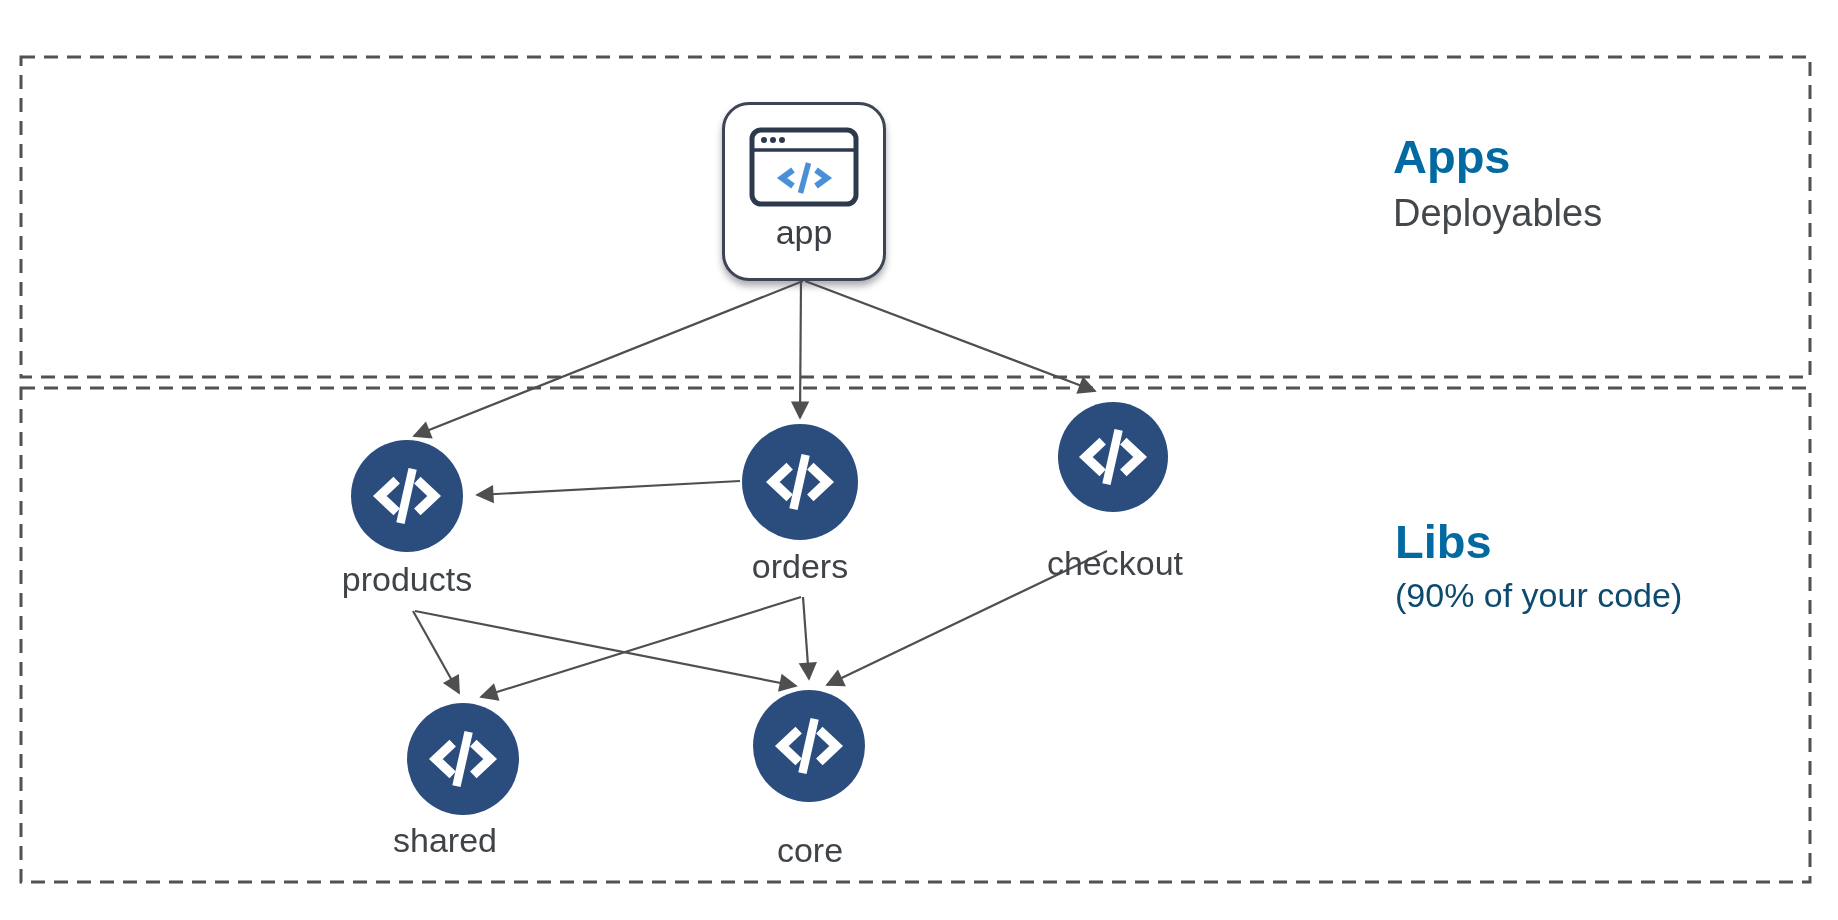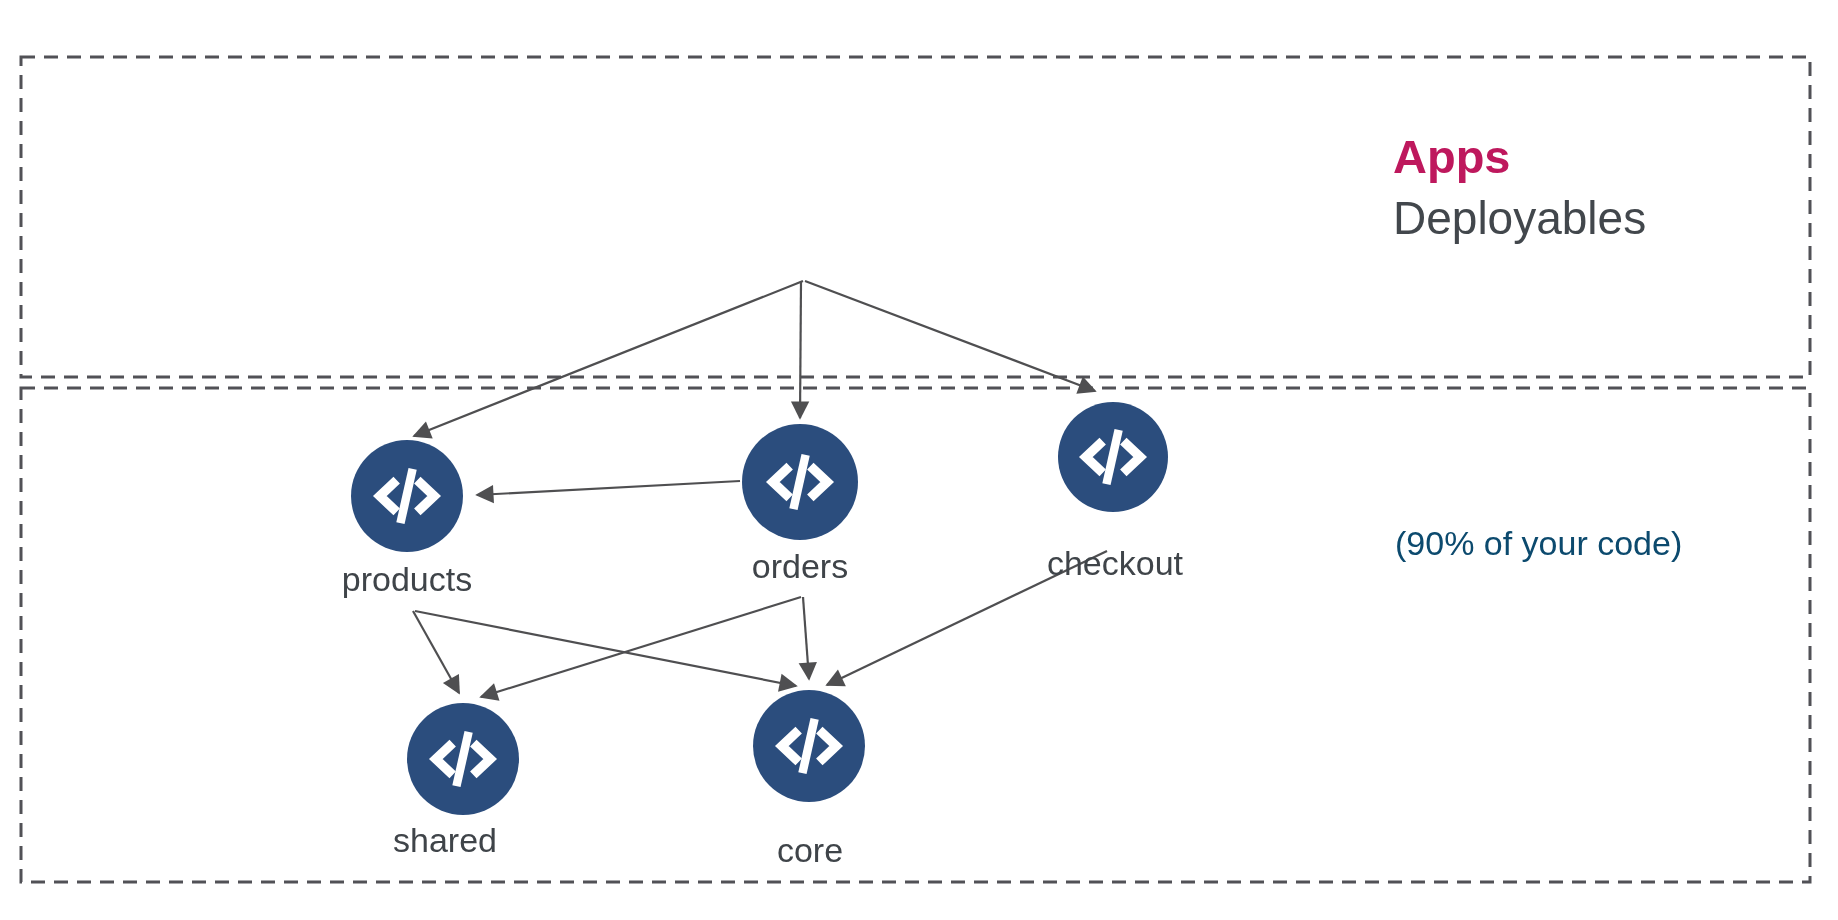--- a/index.html
+++ b/index.html
@@ -23,24 +23,24 @@
   }
 
   
   .section-label { position: absolute; color: #3c4146; }
   #apps-label { left: 1393px; top: 131px; }
   #libs-label { left: 1395px; top: 516px; }
   .sec-title {
     font-size: 47px;
     font-weight: bold;
     line-height: 1.1;
-    color: #be185d;
+    color: #0369a1;
   }
   #apps-label .sec-sub {
-    font-size: 46px;
+    font-size: 38px;
     line-height: 1.2;
     margin-top: 8px;
     color: #42474c;
   }
   #libs-label .sec-sub {
     font-size: 34px;
     line-height: 1.2;
     margin-top: 7px;
     color: #0c4a6e;
   }
@@ -126,23 +126,39 @@
       <line x1="803" y1="597" x2="809" y2="679" marker-end="url(#arrowhead)"></line>
       <line x1="1107" y1="551" x2="827" y2="685" marker-end="url(#arrowhead)"></line>
     </g>
   </svg>
 
   <div class="section-label" id="apps-label">
     <div class="sec-title">Apps</div>
     <div class="sec-sub">Deployables</div>
   </div>
   <div class="section-label" id="libs-label">
+    <div class="sec-title">Libs</div>
     <div class="sec-sub">(90% of your code)</div>
   </div>
 
+  <div class="app-node">
+    <svg class="browser-icon" viewBox="0 0 110 80" xmlns="http://www.w3.org/2000/svg">
+      <rect x="3" y="3" width="104" height="74" rx="9" fill="#ffffff" stroke="#2d3a4e" stroke-width="5"></rect>
+      <circle cx="15" cy="13" r="3" fill="#2d3a4e"></circle>
+      <circle cx="24" cy="13" r="3" fill="#2d3a4e"></circle>
+      <circle cx="33" cy="13" r="3" fill="#2d3a4e"></circle>
+      <line x1="4" y1="23" x2="106" y2="23" stroke="#2d3a4e" stroke-width="3.5"></line>
+      <g stroke="#4a90d9" fill="none">
+        <line x1="59.5" y1="36" x2="51.5" y2="66" stroke-width="5.5"></line>
+        <polyline points="44,43 33,51 44,59" stroke-width="6"></polyline>
+        <polyline points="67,43 78,51 67,59" stroke-width="6"></polyline>
+      </g>
+    </svg>
+    <div class="app-label">app</div>
+  </div>
 
   <div class="lib-node" id="node-products">
     <svg class="code-icon" viewBox="0 0 76 64" xmlns="http://www.w3.org/2000/svg">
       <line x1="44" y1="3" x2="31" y2="61" stroke="#ffffff" stroke-width="9"></line>
       <polyline points="27,15 9,32 27,49" fill="none" stroke="#ffffff" stroke-width="10"></polyline>
       <polyline points="49,15 67,32 49,49" fill="none" stroke="#ffffff" stroke-width="10"></polyline>
     </svg>
   </div>
   <div class="lib-node" id="node-orders">
     <svg class="code-icon" viewBox="0 0 76 64" xmlns="http://www.w3.org/2000/svg">

